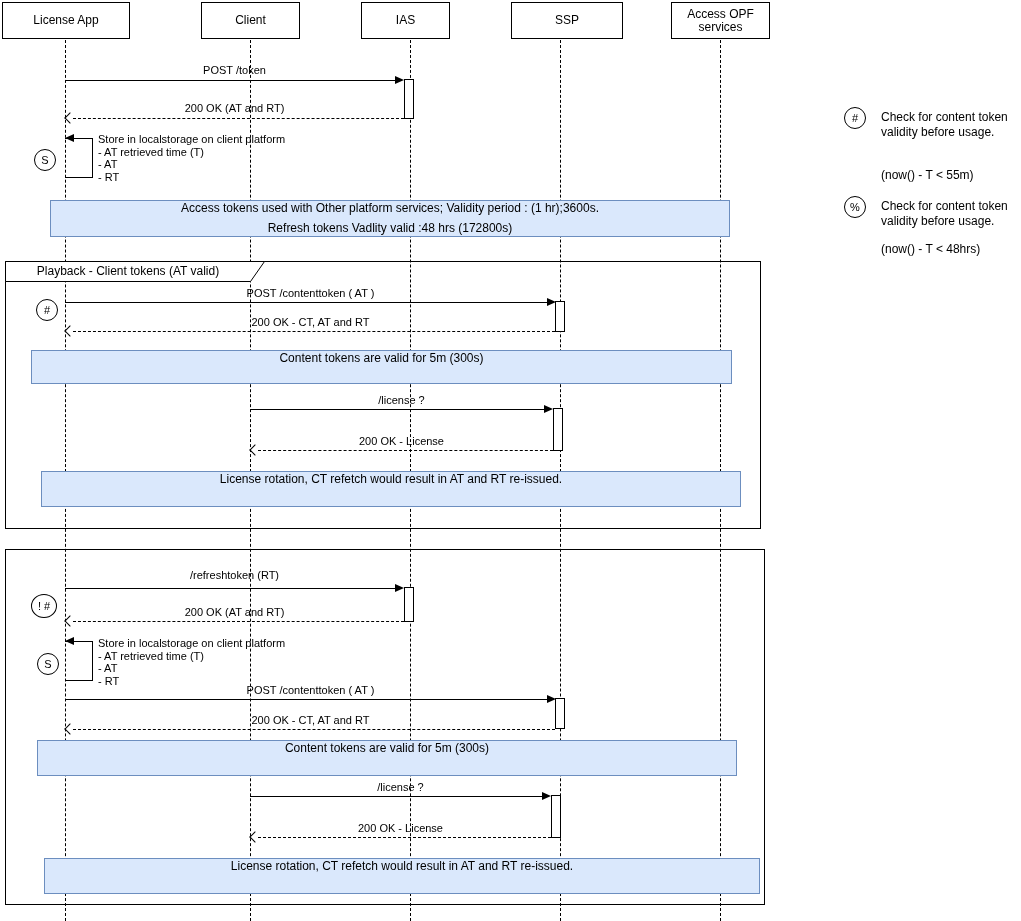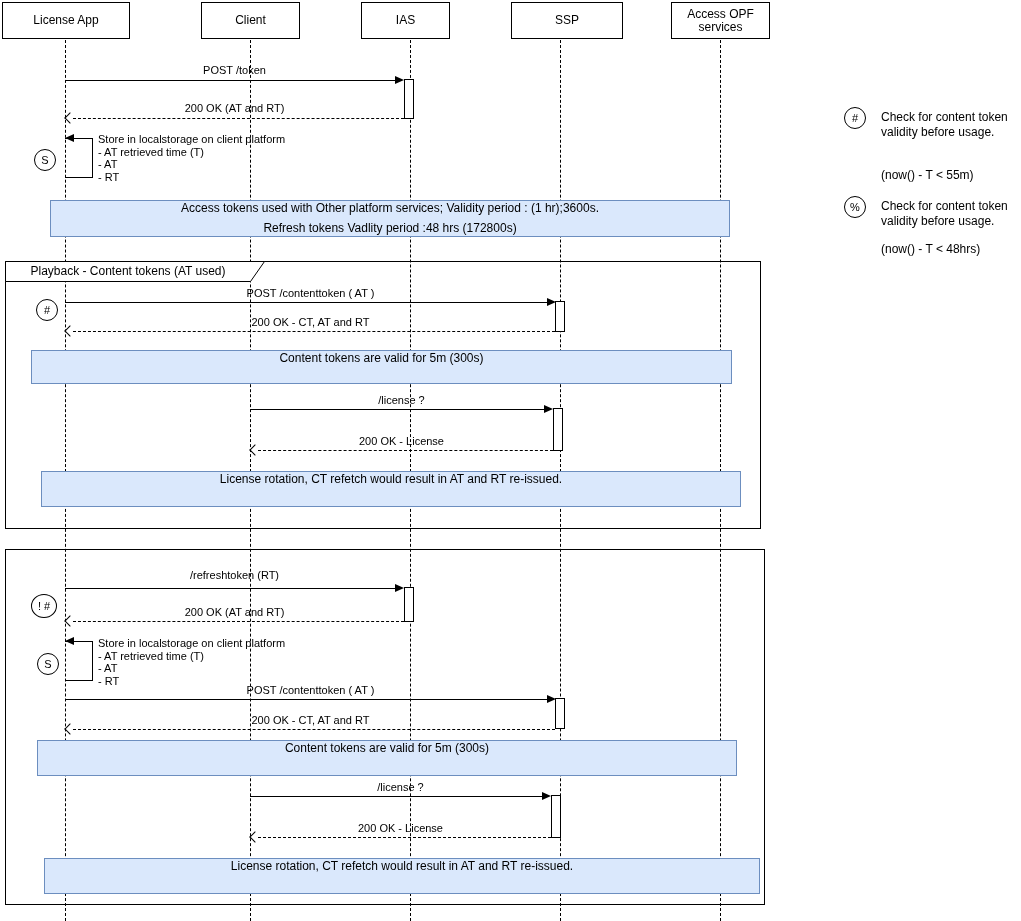--- a/index.html
+++ b/index.html
@@ -95,29 +95,29 @@
     <div>- AT retrieved time (T)</div>
     <div>- AT</div>
     <div>- RT</div>
   </div>
   <div class="marker" style="left:34px;top:149px">
       <span>S</span>
     </div>
 
   <div class="note" style="left:50px;top:200px;width:680px;height:37px">
     <div>Access tokens used with Other platform services; Validity period : (1 hr);3600s.</div>
-    <div>Refresh tokens Vadlity period :48 hrs (172800s)</div>
+    <div>Refresh tokens Vadlity valid :48 hrs (172800s)</div>
   </div>
 
   <div class="frame" style="left:5px;top:261px;width:756px;height:268px"></div>
   <div class="frame-tab" style="left:5px;top:261px;width:260px">
     <svg width="260" height="21">
         <path d="M0.5,0.5 H259.5 L245.5,20.5 H0.5 Z" fill="#ffffff" stroke="#000000"></path>
       </svg>
-    <div class="frame-title">Playback - Content tokens (AT used)</div>
+    <div class="frame-title">Playback - Client tokens (AT valid)</div>
   </div>
 
   <div class="marker" style="left:36px;top:299px">
       <span>#</span>
     </div>
 
   <div class="mlabel" style="left:65px;top:287px;width:491px">POST /contenttoken ( AT )</div>
   <div class="hline" style="left:65px;top:302px;width:482px"></div>
   <div class="tri-r" style="left:547px;top:298px"></div>
   <div class="activation" style="left:555px;top:301px;height:31px"></div>

